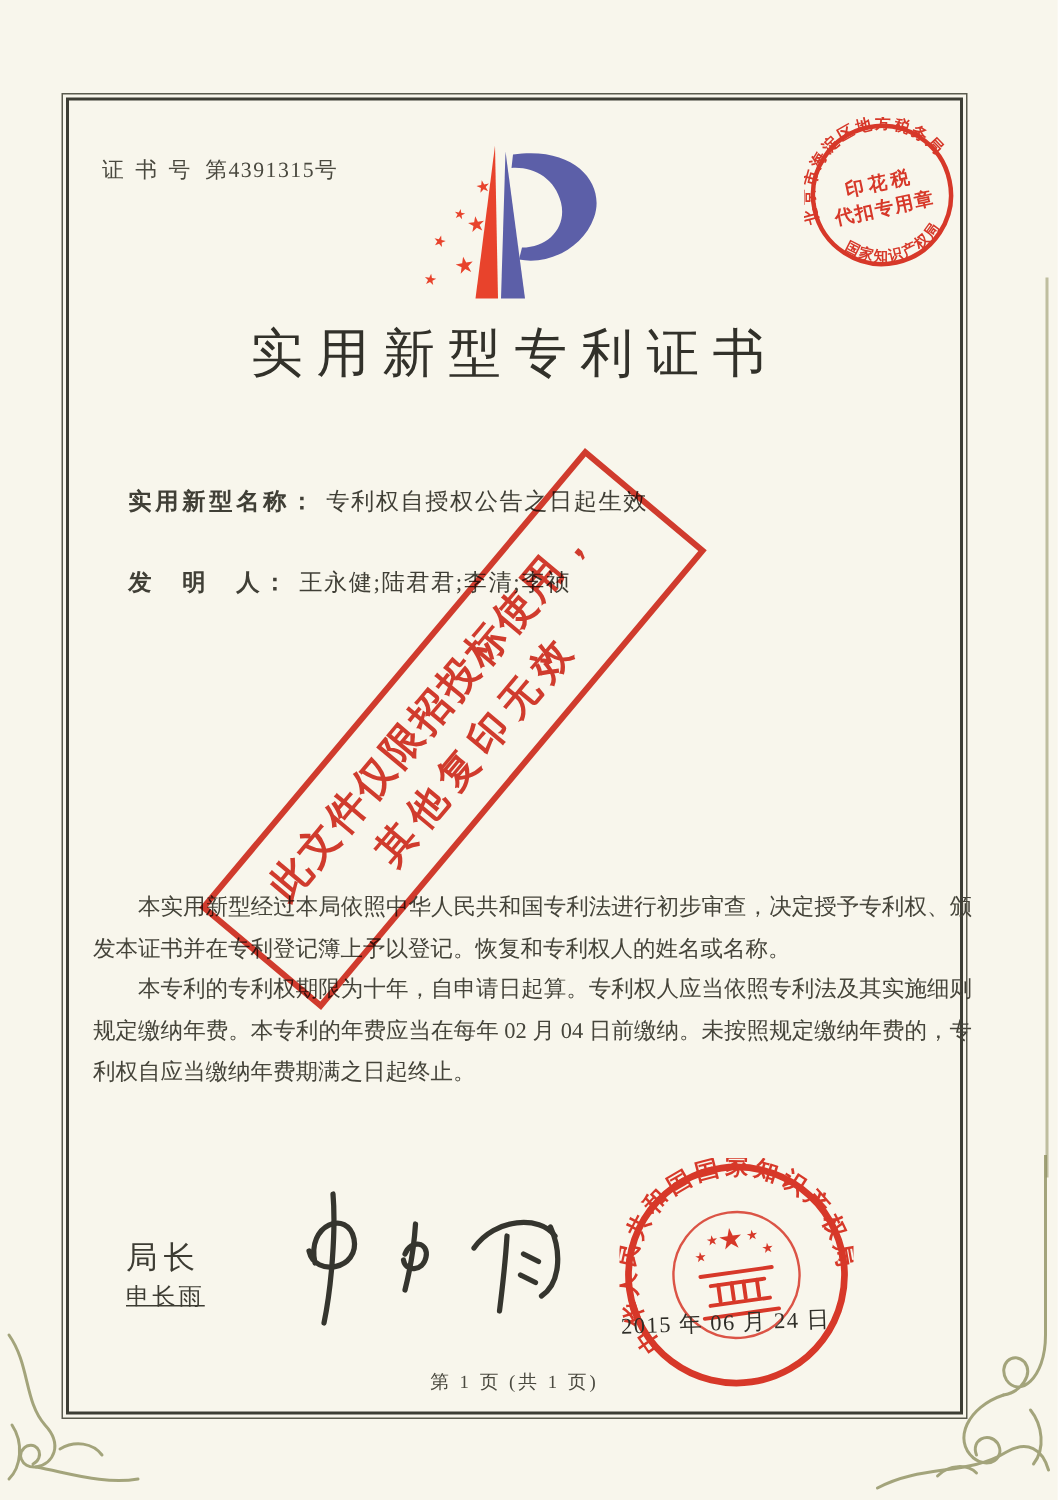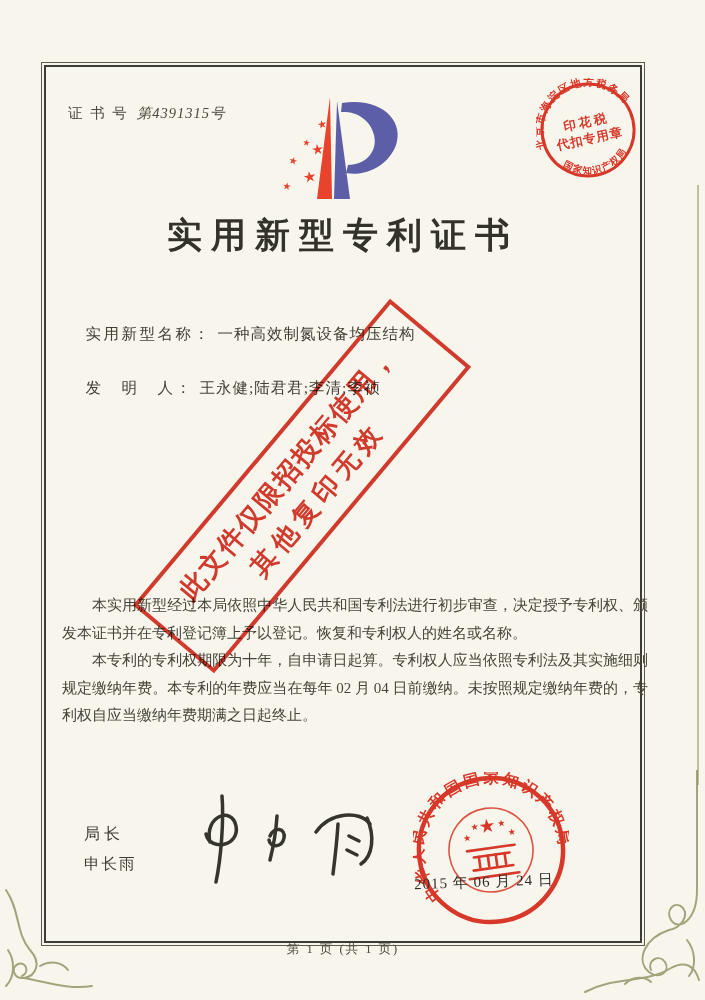--- a/index.html
+++ b/index.html
@@ -15,65 +15,65 @@
     position:absolute;left:41px;top:62px;width:604px;height:884px;
     border:1px solid #5a5b4e;box-sizing:border-box;
   }
   .frame-inner{
     position:absolute;inset:2px;border:2.5px solid #3c3d34;
   }
   .cert-no{
     position:absolute;left:68px;top:104px;
     font-size:14.5px;letter-spacing:2px;color:#4a493f;
   }
-  .cert-no .num{margin-left:8px;letter-spacing:1px;font-style:italic;}
+  .cert-no .num{margin-left:8px;letter-spacing:1px;}
   .logo{position:absolute;left:266px;top:88px;width:150px;height:118px;}
   .title{
     position:absolute;left:41px;top:212px;width:604px;margin:0;
-    text-align:center;font-size:35px;font-weight:700;letter-spacing:9px;
+    text-align:center;font-size:35px;font-weight:400;letter-spacing:9px;
     color:#32312a;
   }
   .field{
     position:absolute;left:66px;width:560px;
     font-size:15.5px;color:#403f36;letter-spacing:1px;white-space:pre;
   }
   .f0{top:306px}.f1{top:360px}.f2{top:411px}.f3{top:462px}.f4{top:513px}.f5{top:564px}
-  .flabel{letter-spacing:2.5px;}
+  .flabel{letter-spacing:2.5px;font-weight:bold;}
   .fvalue{margin-left:6px;}
   .body-text{
     position:absolute;left:62px;top:592px;width:586px;
     font-size:15px;line-height:27.5px;text-align:justify;color:#45443a;
   }
   .body-text p{margin:0;text-indent:2em;}
   
   .stamp{
     position:absolute;left:102px;top:433px;width:400px;height:106px;
     border:4px solid rgba(211,45,30,.92);box-sizing:border-box;
     transform:rotate(-50deg);
     display:flex;flex-direction:column;align-items:center;justify-content:center;
     color:rgba(211,45,30,.92);mix-blend-mode:multiply;background:rgba(255,255,255,0);
   }
   .stamp-line1{font-size:27px;font-weight:700;letter-spacing:2px;}
   .stamp-line2{font-size:26px;font-weight:700;letter-spacing:6px;margin-top:4px;}
   .sig-title{
-    position:absolute;left:84px;top:824px;font-size:16px;letter-spacing:4px;color:#3d3c33;
+    position:absolute;left:84px;top:824px;font-size:21px;letter-spacing:4px;color:#3d3c33;
   }
   .sig-name{
-    position:absolute;left:84px;top:854px;font-size:15.5px;letter-spacing:2px;color:#3d3c33;
+    position:absolute;left:84px;top:854px;font-size:15.5px;letter-spacing:2px;color:#3d3c33;text-decoration:underline;
   }
   .sig-svg{position:absolute;left:158px;top:790px;width:220px;height:102px;}
   .tax-seal{position:absolute;left:536px;top:78px;width:104px;height:104px;mix-blend-mode:multiply;}
   .office-seal{position:absolute;left:413px;top:772px;width:156px;height:156px;mix-blend-mode:multiply;}
   .seal-date{
     position:absolute;left:414px;top:872px;width:180px;
     font-size:15px;color:#2f2e28;letter-spacing:1px;transform:rotate(-2deg);
   }
   .footer{
     position:absolute;left:41px;top:913px;width:604px;text-align:center;
-    font-size:12.5px;letter-spacing:2px;color:#4a493f;margin-top:28px;
+    font-size:12.5px;letter-spacing:2px;color:#4a493f;
   }
   .margin-line{
     position:absolute;right:6px;top:185px;width:2px;height:600px;
     background:#8f9060;opacity:.55;
   }
   .orn-br{position:absolute;right:0;bottom:0;width:130px;height:230px;}
   .orn-bl{position:absolute;left:0;bottom:0;width:100px;height:150px;}
 </style>
 </head>
 <body>
@@ -117,21 +117,21 @@
       <text x="46" y="64" font-size="14" transform="rotate(-8 46 64)">★</text>
       <text x="22" y="72" font-size="10" transform="rotate(14 22 72)">★</text>
       <text x="38" y="92" font-size="15" transform="rotate(-10 38 92)">★</text>
       <text x="16" y="98" font-size="10" transform="rotate(8 16 98)">★</text>
     </g>
   </svg>
 
   <h1 class="title">实用新型专利证书</h1>
 
   <div class="field f0">
-    <span class="flabel">实用新型名称：</span><span class="fvalue">一种高效制氮设备均压结构</span>
+    <span class="flabel">实用新型名称：</span><span class="fvalue">专利权自授权公告之日起生效</span>
   </div>
   <div class="field f1">
     <span class="flabel">发　明　人：</span><span class="fvalue">王永健;陆君君;李清;李祯</span>
   </div>
 
   <div class="body-text">
     <p>本实用新型经过本局依照中华人民共和国专利法进行初步审查，决定授予专利权、颁发本证书并在专利登记簿上予以登记。恢复和专利权人的姓名或名称。</p>
     <p>本专利的专利权期限为十年，自申请日起算。专利权人应当依照专利法及其实施细则规定缴纳年费。本专利的年费应当在每年 02 月 04 日前缴纳。未按照规定缴纳年费的，专利权自应当缴纳年费期满之日起终止。</p>
   </div>
 

